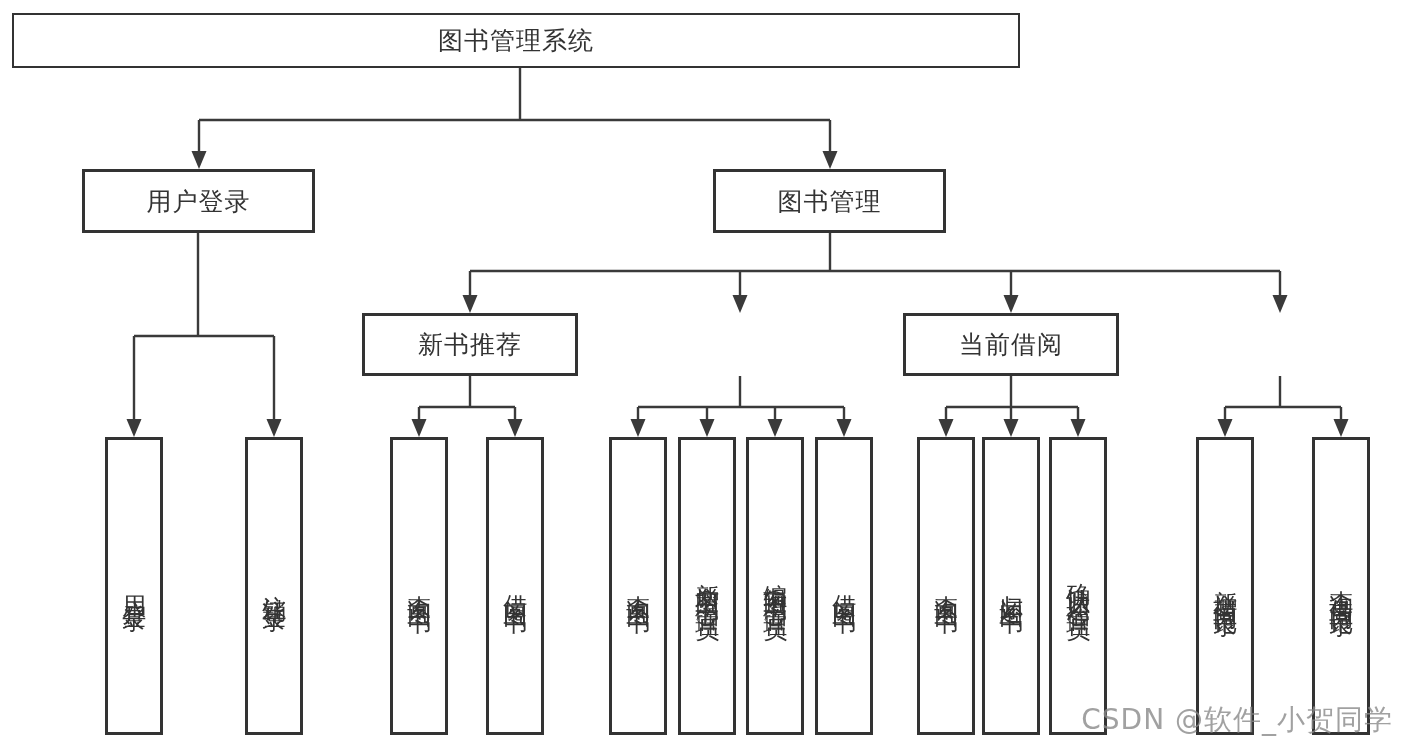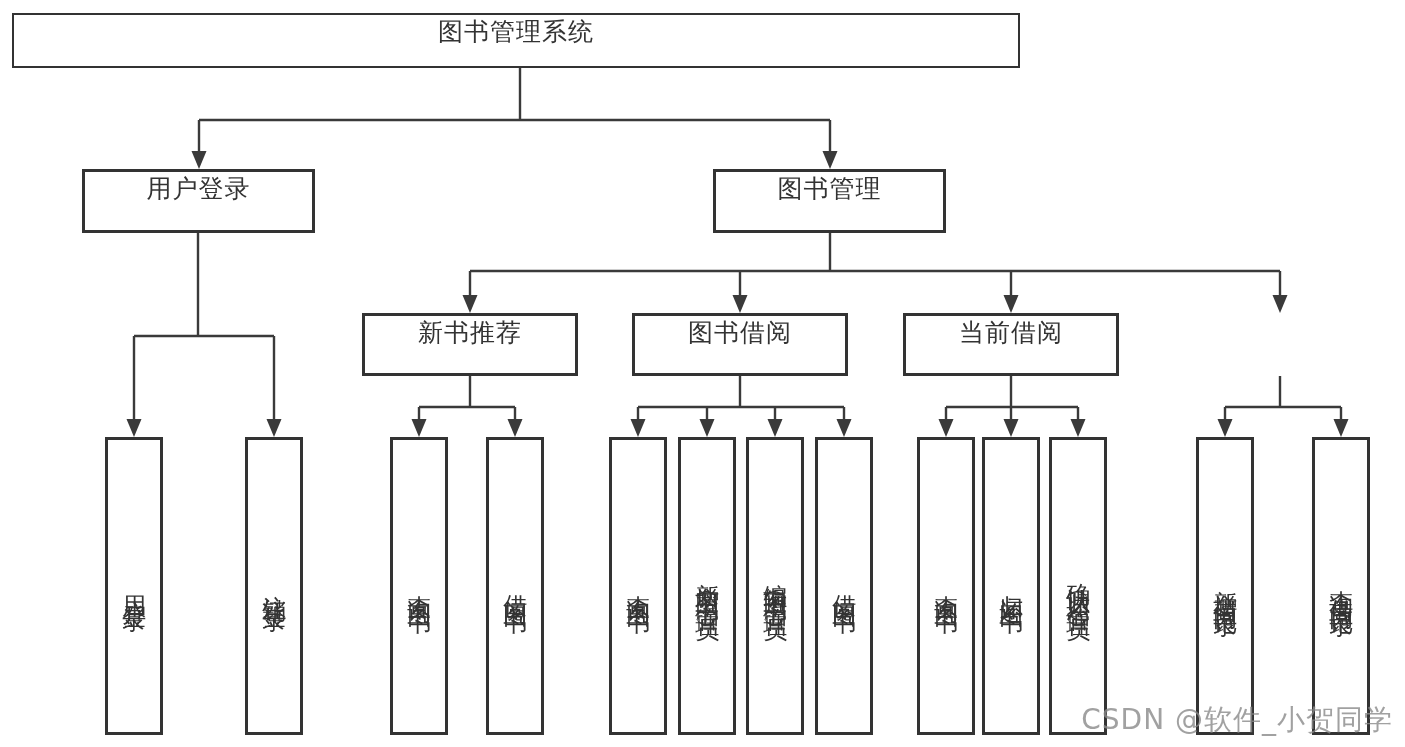--- a/index.html
+++ b/index.html
@@ -9,21 +9,21 @@
     background:#ffffff;
     font-family:"DejaVu Sans","Liberation Sans",sans-serif;
     overflow:hidden;
   }
   .wires{position:absolute;left:0;top:0;z-index:0;}
   .node{
     position:absolute;
     box-sizing:border-box;
     background:#ffffff;
     border:3px solid #333333;
-    display:flex;justify-content:center;
+    display:flex;align-items:center;justify-content:center;
     color:#333333;
     z-index:1;
   }
   .node.root{border-width:2px;font-size:25px;letter-spacing:1px;}
   .node.branch{font-size:25px;letter-spacing:1px;}
   .node.leaf{font-size:24px;}
   .node.leaf .vtext{
     writing-mode:vertical-rl;
     letter-spacing:5px;
     line-height:1.1;
@@ -91,23 +91,20 @@
   <div class="node branch" style="left:82px;top:169px;width:233px;height:64px;">
     <span>用户登录</span>
   </div>
   <div class="node branch" style="left:713px;top:169px;width:233px;height:64px;">
     <span>图书管理</span>
   </div>
 
   <div class="node branch" style="left:362px;top:313px;width:216px;height:63px;">
     <span>新书推荐</span>
   </div>
-  <div class="node branch" style="left:632px;top:313px;width:216px;height:63px;">
-    <span>图书借阅</span>
-  </div>
   <div class="node branch" style="left:903px;top:313px;width:216px;height:63px;">
     <span>当前借阅</span>
   </div>
 
   <div class="node leaf" style="left:105px;top:437px;width:58px;height:298px;">
     <span class="vtext">用户登录</span>
   </div>
   <div class="node leaf" style="left:245px;top:437px;width:58px;height:298px;">
     <span class="vtext">注销登录</span>
   </div>

